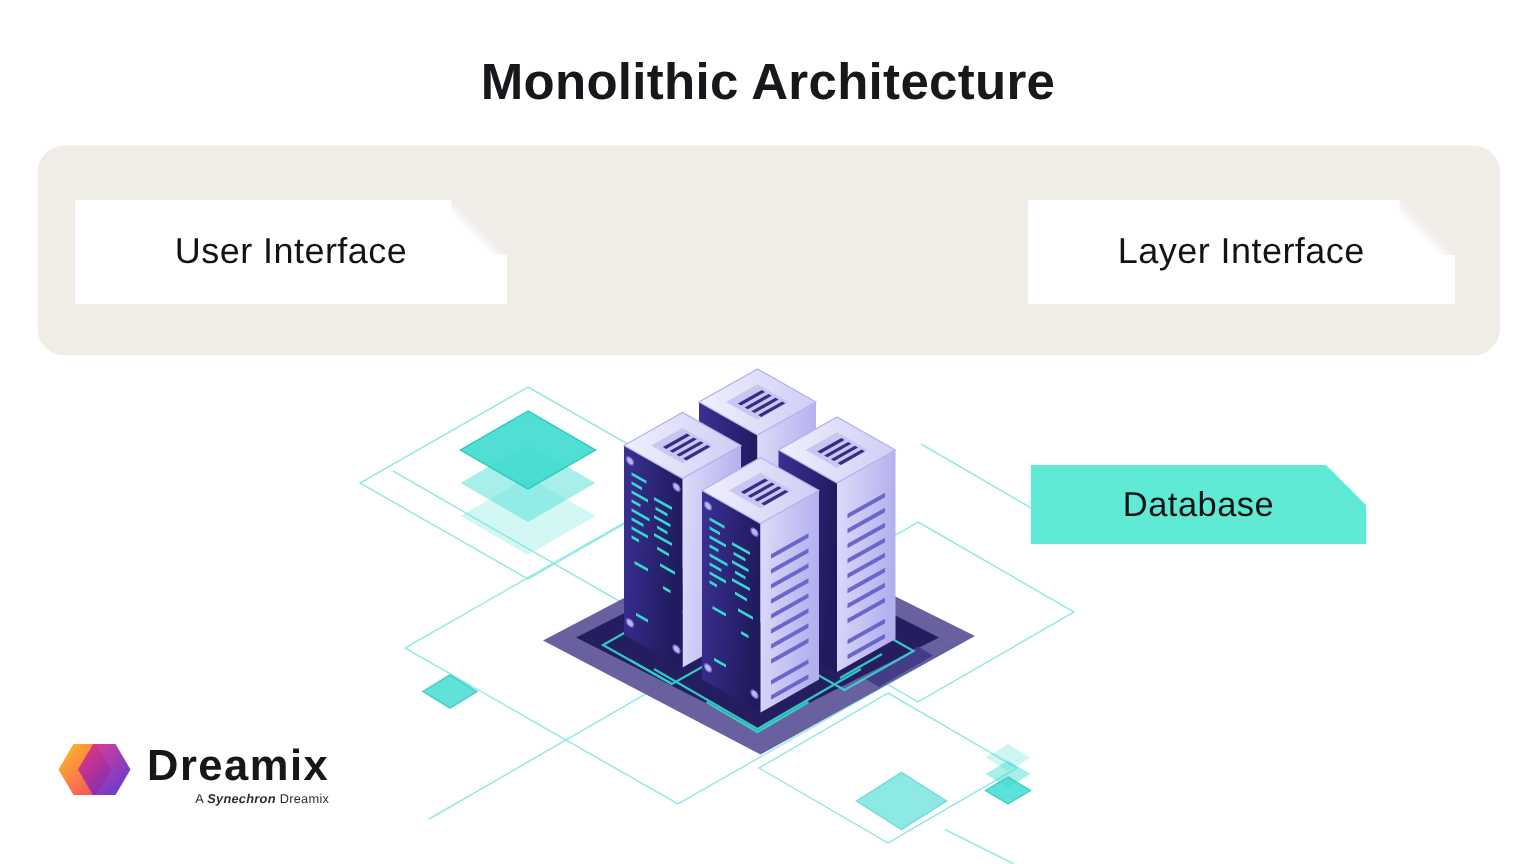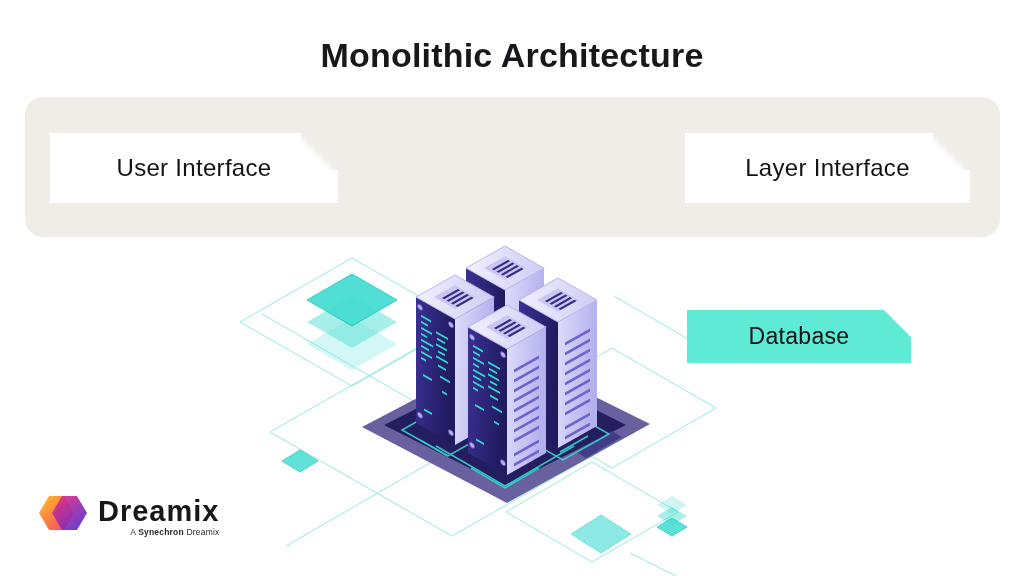--- a/index.html
+++ b/index.html
@@ -33,21 +33,21 @@
     display:flex;align-items:center;justify-content:center;
     clip-path:polygon(0 0,calc(100% - 27px) 0,100% 27px,100% 100%,0 100%);
     z-index:3;
   }
   .database-label{font-size:23px;font-weight:500;letter-spacing:.3px;color:#131316;}
   .illustration{position:absolute;left:0;top:0;z-index:1;}
   .logo{position:absolute;left:36px;top:492px;display:flex;align-items:flex-start;gap:8px;z-index:3;}
   .logo-text{display:flex;flex-direction:column;align-items:flex-end;}
   .wordmark{font-size:29px;font-weight:800;letter-spacing:1px;color:#17171a;line-height:1.05;margin-top:4px;}
   .tagline{font-size:8.5px;color:#2b2b30;margin-top:1px;letter-spacing:.2px;}
-  .tagline .brand{font-weight:700;}
+  .tagline .brand{font-style:italic;font-weight:700;}
 </style>
 </head>
 <body>
 
 <div class="slide">
 
   <svg class="illustration" width="1024" height="576" viewBox="0 0 1024 576">
     <defs>
       <linearGradient id="gDark" x1="0" y1="0" x2="1" y2="0.25">
         <stop offset="0" stop-color="#3a3194"></stop>

